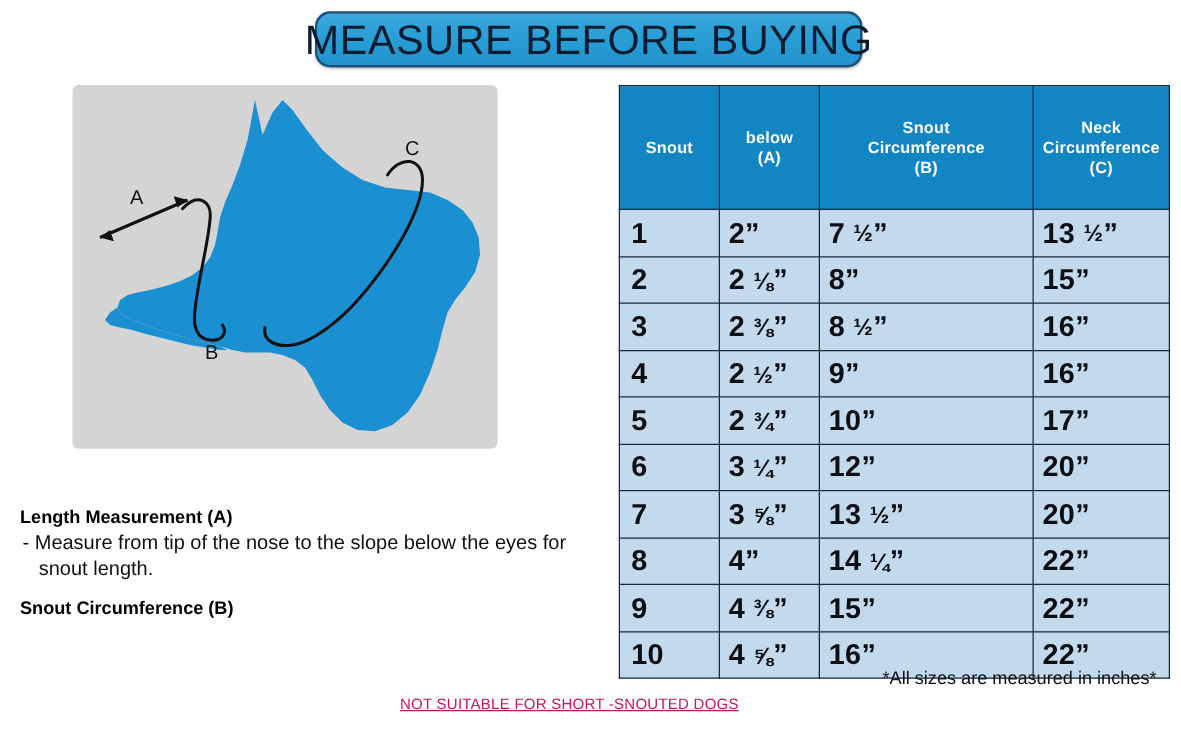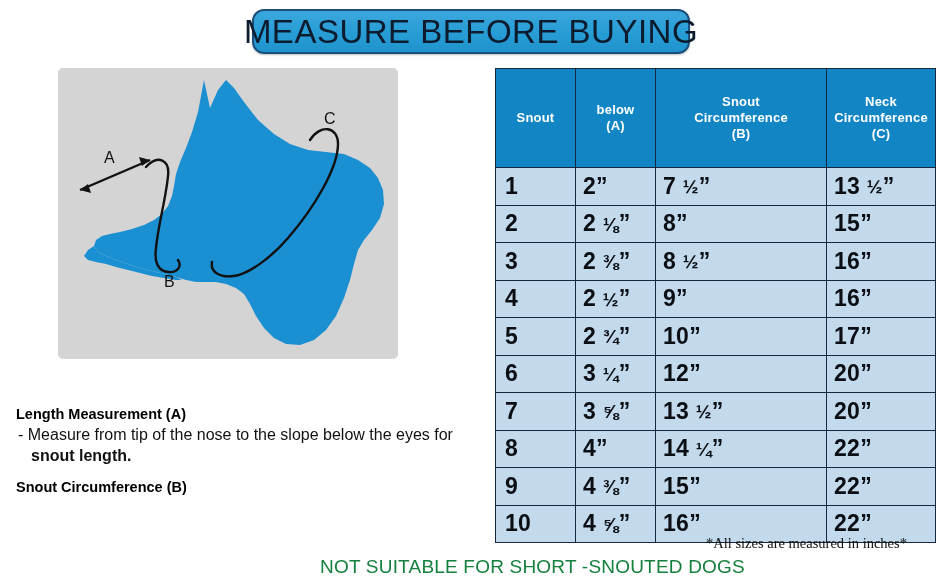--- a/index.html
+++ b/index.html
@@ -76,29 +76,30 @@
     line-height: 1.25;
   }
   .instr-body {
     font-size: 16px;
     font-weight: normal;
     color: #111111;
     margin: 0;
     line-height: 1.3;
     padding-left: 2px;
   }
-  .instr-body .cont { display: block; padding-left: 13px; font-weight: bold; }
+  .instr-body .cont { display: block; padding-left: 13px; }
 
   
   #not-suitable-note {
     position: absolute;
     left: 320px;
     top: 556px;
-    font-size: 19px;
-    color: #15803d;
+    font-size: 12px;
+    color: #be185d;
+    text-decoration: underline;
     white-space: nowrap;
     letter-spacing: 0.2px;
   }
 
   
   #size-table-wrap {
     position: absolute;
     left: 495px;
     top: 68px;
     width: 440px;
@@ -142,21 +143,20 @@
     padding-left: 1px;
   }
 
   #table-footnote {
     position: absolute;
     left: 706px;
     top: 535px;
     font-size: 14.5px;
     color: #111111;
     white-space: nowrap;
-    font-family: Liberation Serif, serif;
   }
 </style>
 </head>
 <body>
 
 <div id="title-banner">
   <span class="title-text">MEASURE BEFORE BUYING</span>
 </div>
 
 <div id="illustration-panel">

